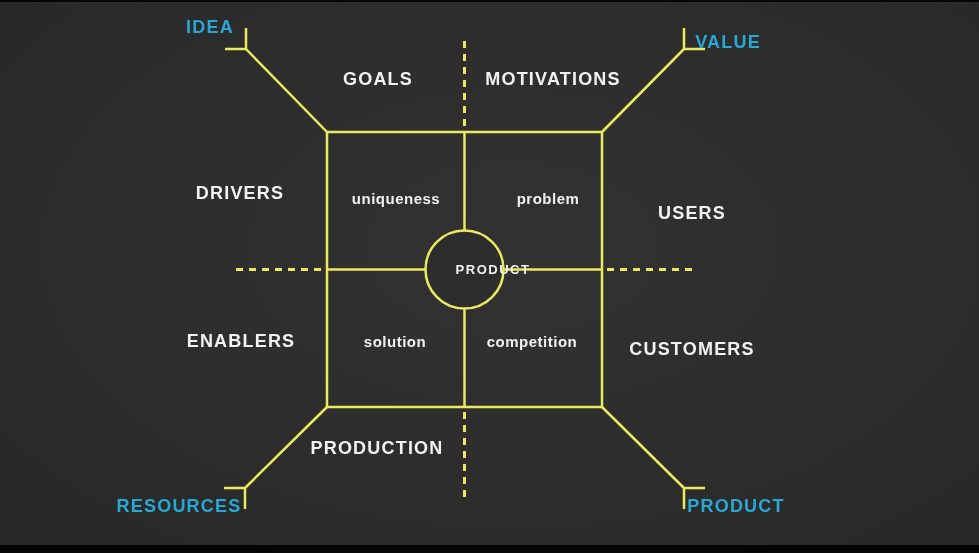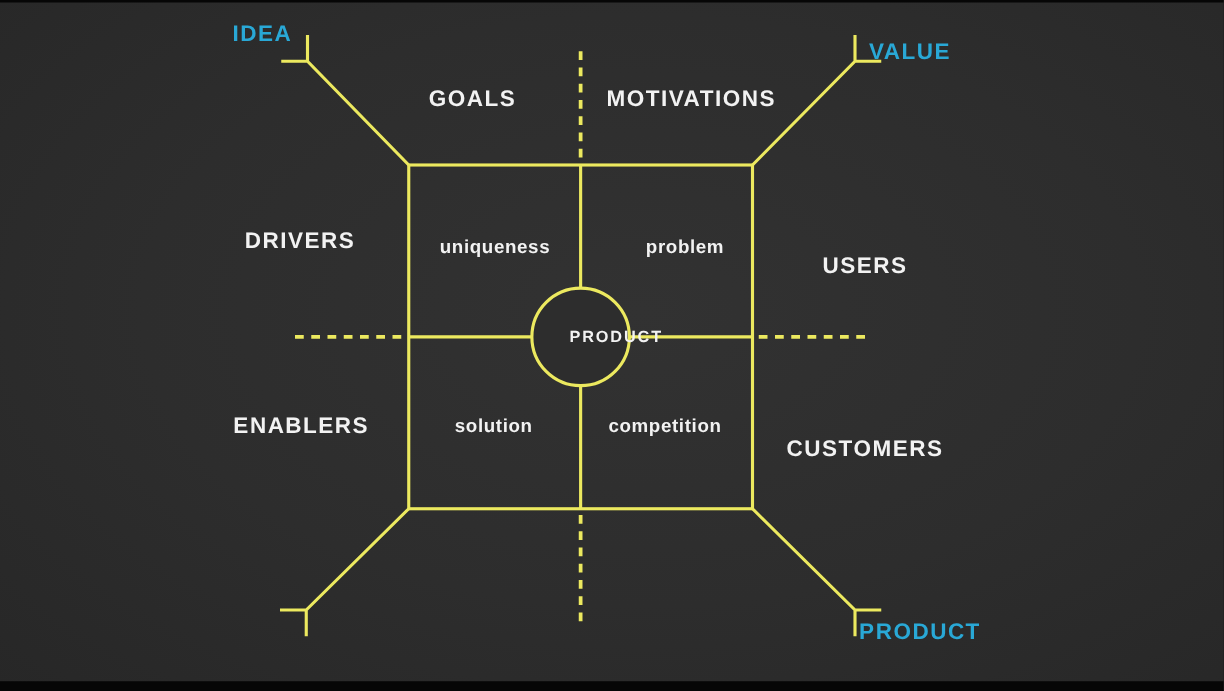--- a/index.html
+++ b/index.html
@@ -41,21 +41,21 @@
   .pos-value{left:728px;top:42px;}
   .pos-resources{left:179px;top:506px;}
   .pos-market{left:736px;top:506px;}
 
   
   .pos-goals{left:378px;top:79px;}
   .pos-motivations{left:553px;top:79px;}
   .pos-drivers{left:240px;top:193px;}
   .pos-users{left:692px;top:193px;margin-top:20px;}
   .pos-enablers{left:241px;top:341px;}
-  .pos-customers{left:692px;top:359px;}
+  .pos-customers{left:692px;top:349px;}
   .pos-production{left:377px;top:448px;}
   .pos-distribution{left:554px;top:448px;}
 
   
   .pos-uniqueness{left:396px;top:198px;}
   .pos-problem{left:532px;top:198px;margin-left:16px;}
   .pos-solution{left:395px;top:341px;}
   .pos-competition{left:532px;top:341px;}
 
   
@@ -88,28 +88,30 @@
         <line x1="464.5" y1="41" x2="464.5" y2="127"></line>
         <line x1="464.5" y1="412" x2="464.5" y2="498"></line>
       </g>
 
       <circle cx="464.5" cy="269.5" r="39" fill="#2d2d2d"></circle>
     </g>
   </svg>
 
   <div class="lbl cyan pos-idea">IDEA</div>
   <div class="lbl cyan pos-value">VALUE</div>
+  <div class="lbl cyan pos-resources">RESOURCES</div>
   <div class="lbl cyan pos-market">PRODUCT</div>
 
   <div class="lbl pos-goals">GOALS</div>
   <div class="lbl pos-motivations">MOTIVATIONS</div>
   <div class="lbl pos-drivers">DRIVERS</div>
   <div class="lbl pos-users">USERS</div>
   <div class="lbl pos-enablers">ENABLERS</div>
   <div class="lbl pos-customers">CUSTOMERS</div>
+  <div class="lbl pos-production">PRODUCTION</div>
 
   <div class="lbl quad pos-uniqueness">uniqueness</div>
   <div class="lbl quad pos-problem">problem</div>
   <div class="lbl quad pos-solution">solution</div>
   <div class="lbl quad pos-competition">competition</div>
 
   <div class="lbl center pos-product">PRODUCT</div>
 
 </div>
 

